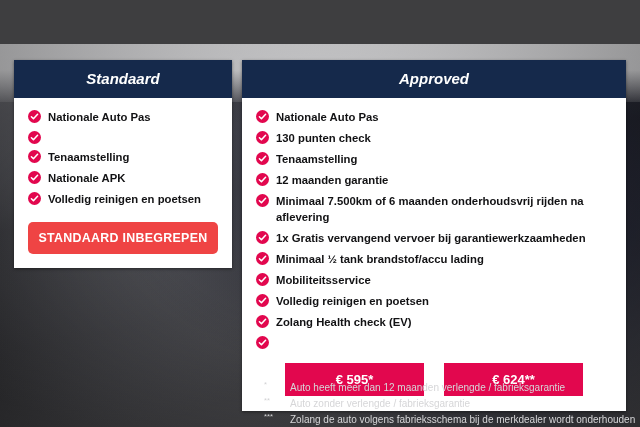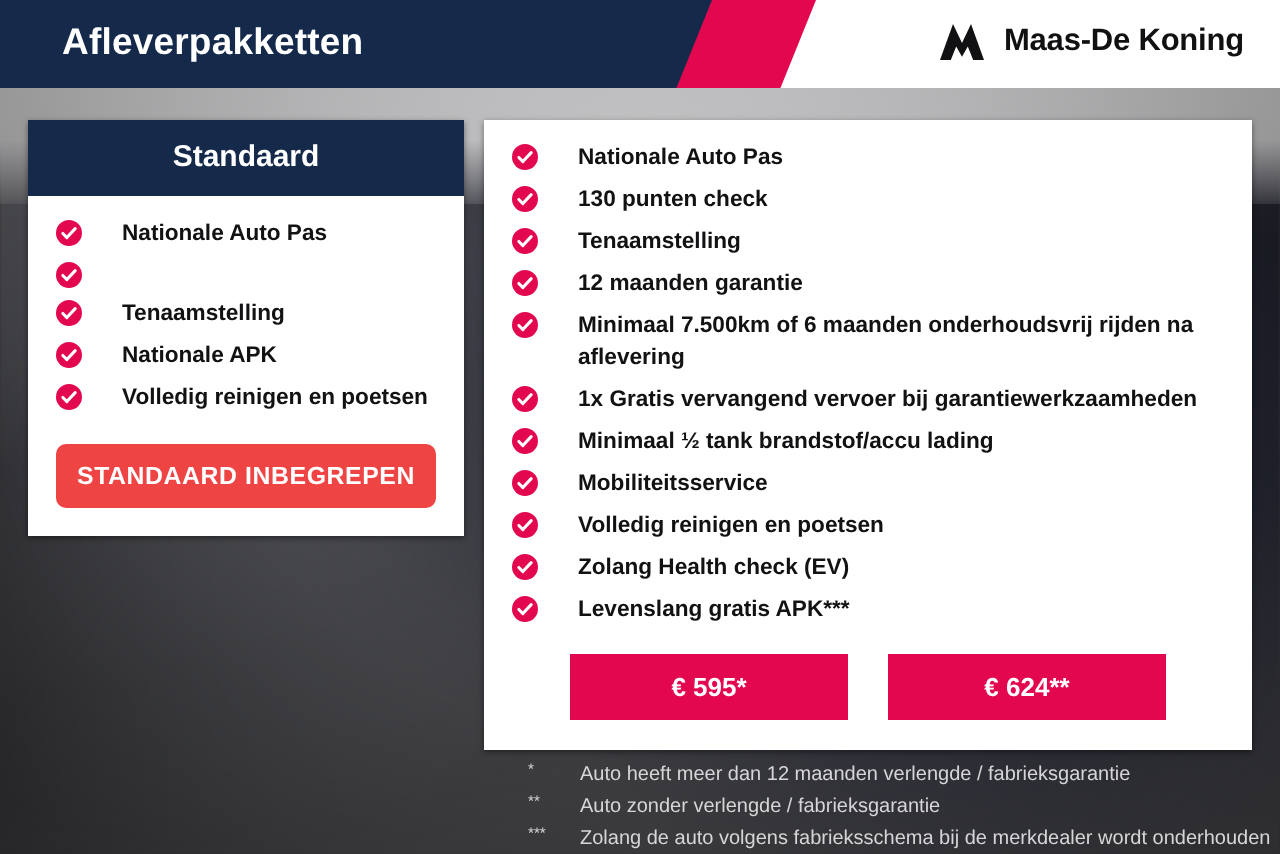--- a/index.html
+++ b/index.html
@@ -103,32 +103,33 @@
   .card-standaard { left: 14px; top: 60px; width: 218px; }
   .card-approved  { left: 242px; top: 60px; width: 384px; }
 
   .card-head {
     background: #15294b;
     color: #ffffff;
     text-align: center;
     font-size: 15px;
     font-weight: bold;
     padding: 10px 6px 11px;
+    font-style: italic;
   }
   .card-body { padding: 11px 0 12px; }
 
   ul.feature-list {
     list-style: none;
     margin: 0;
     padding: 0 10px 0 14px;
   }
   ul.feature-list li {
     display: flex;
     align-items: flex-start;
-    gap: 20px;
+    gap: 7px;
     margin-bottom: 5px;
   }
   .check-icon {
     flex: 0 0 auto;
     width: 13px; height: 13px;
     margin-top: 1px;
   }
   .feat-text {
     font-size: 11.3px;
     font-weight: bold;
@@ -200,31 +201,20 @@
 </style>
 </head>
 <body>
 
 <div class="screen">
 
   <div class="bg-photo"></div>
   <div class="bg-top-light"></div>
   <div class="bg-vignette"></div>
 
-  <div class="header">
-    <div class="header-navy"></div>
-    <div class="header-pink"></div>
-    <div class="header-title">Afleverpakketten</div>
-    <div class="brand">
-      <svg class="brand-mark" width="26" height="20" viewBox="0 0 26 20">
-        <path d="M2 19 L8.5 1 L13 10.5 L17.5 1 L24 19 L18.6 19 L15.9 12.2 L13 17.4 L10.1 12.2 L7.4 19 Z" fill="#111113"></path>
-      </svg>
-      <span class="brand-name">Maas-De Koning</span>
-    </div>
-  </div>
 
   <div class="card card-standaard">
     <div class="card-head">Standaard</div>
     <div class="card-body">
       <ul class="feature-list">
         <li>
           <svg class="check-icon" viewBox="0 0 16 16">
             <circle cx="8" cy="8" r="8" fill="#e2074e"></circle>
             <path d="M4.2 8.3 L6.7 10.8 L11.8 5.3" stroke="#ffffff" stroke-width="1.9" fill="none" stroke-linecap="round" stroke-linejoin="round"></path>
           </svg>
@@ -258,20 +248,21 @@
           <span class="feat-text">Volledig reinigen en poetsen</span>
         </li>
       </ul>
       <div class="std-btn-wrap">
         <button class="std-btn">STANDAARD INBEGREPEN</button>
       </div>
     </div>
   </div>
 
   <div class="card card-approved">
+    <div class="card-head">Approved</div>
     <div class="card-body">
       <ul class="feature-list">
         <li>
           <svg class="check-icon" viewBox="0 0 16 16">
             <circle cx="8" cy="8" r="8" fill="#e2074e"></circle>
             <path d="M4.2 8.3 L6.7 10.8 L11.8 5.3" stroke="#ffffff" stroke-width="1.9" fill="none" stroke-linecap="round" stroke-linejoin="round"></path>
           </svg>
           <span class="feat-text">Nationale Auto Pas</span>
         </li>
         <li>
@@ -335,21 +326,20 @@
             <circle cx="8" cy="8" r="8" fill="#e2074e"></circle>
             <path d="M4.2 8.3 L6.7 10.8 L11.8 5.3" stroke="#ffffff" stroke-width="1.9" fill="none" stroke-linecap="round" stroke-linejoin="round"></path>
           </svg>
           <span class="feat-text">Zolang Health check (EV)</span>
         </li>
         <li>
           <svg class="check-icon" viewBox="0 0 16 16">
             <circle cx="8" cy="8" r="8" fill="#e2074e"></circle>
             <path d="M4.2 8.3 L6.7 10.8 L11.8 5.3" stroke="#ffffff" stroke-width="1.9" fill="none" stroke-linecap="round" stroke-linejoin="round"></path>
           </svg>
-          <span class="feat-text">Levenslang gratis APK***</span>
         </li>
       </ul>
       <div class="price-row">
         <button class="price-btn">€ 595*</button>
         <button class="price-btn">€ 624**</button>
       </div>
     </div>
   </div>
 
   <div class="footnotes">

